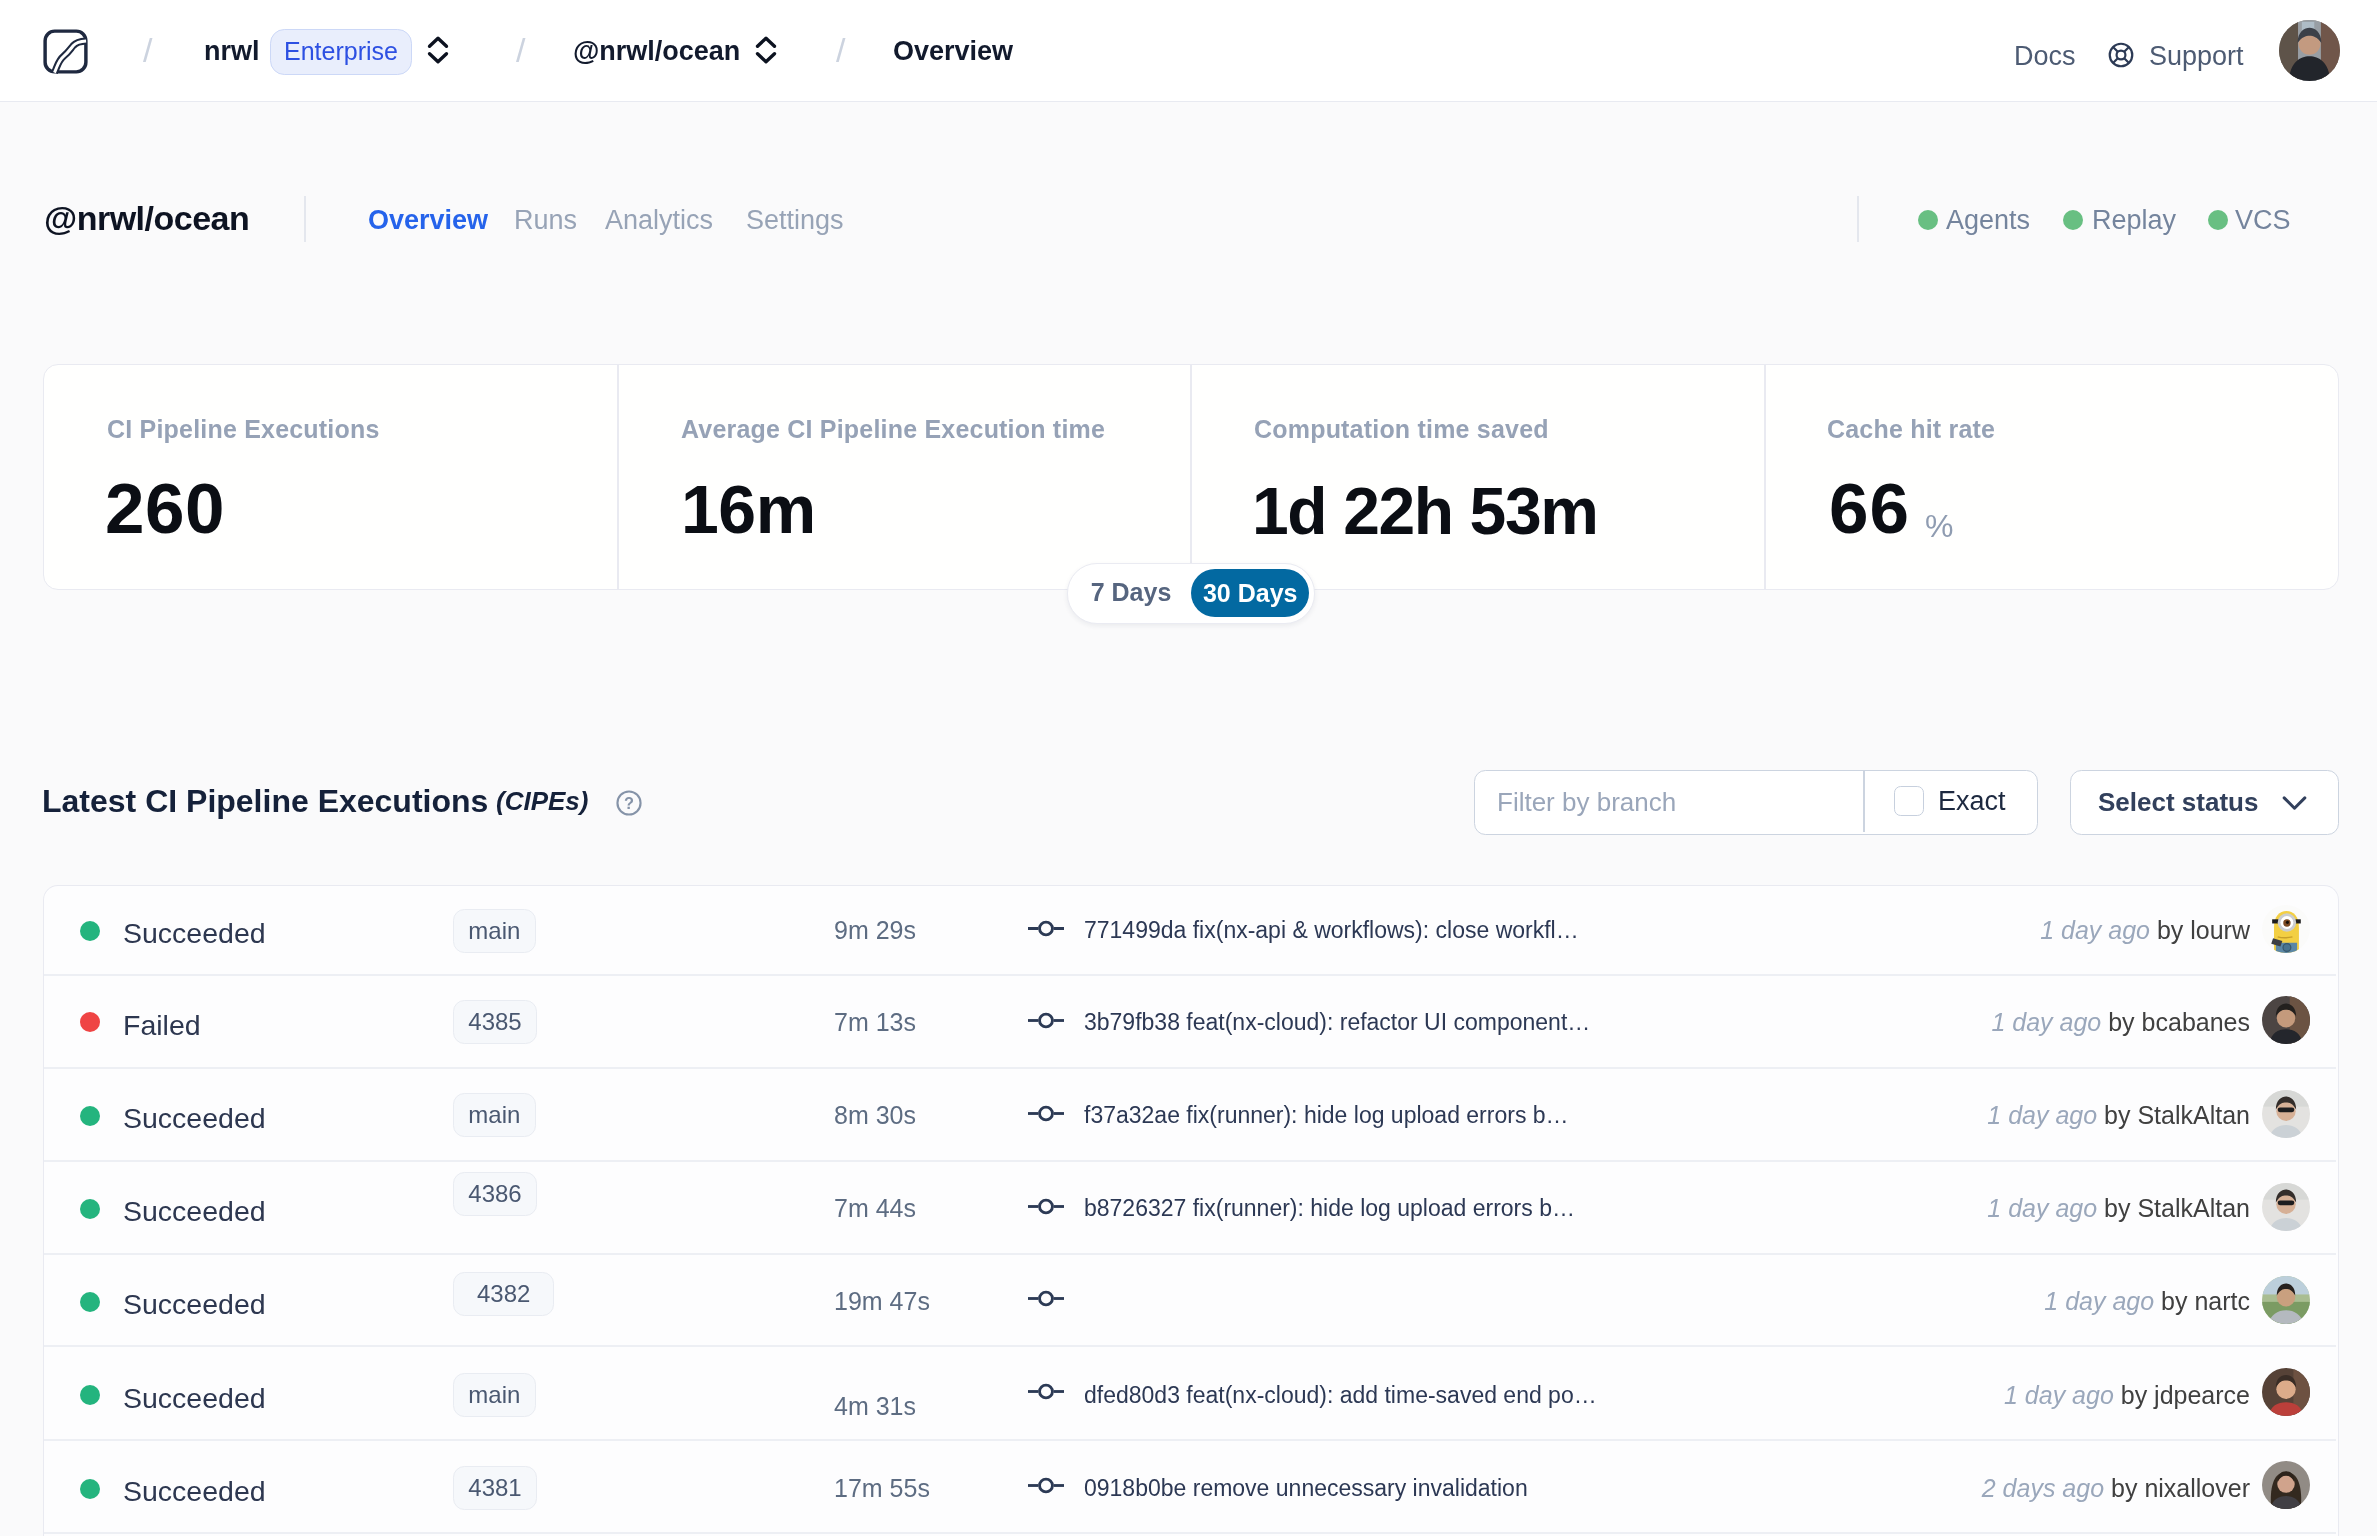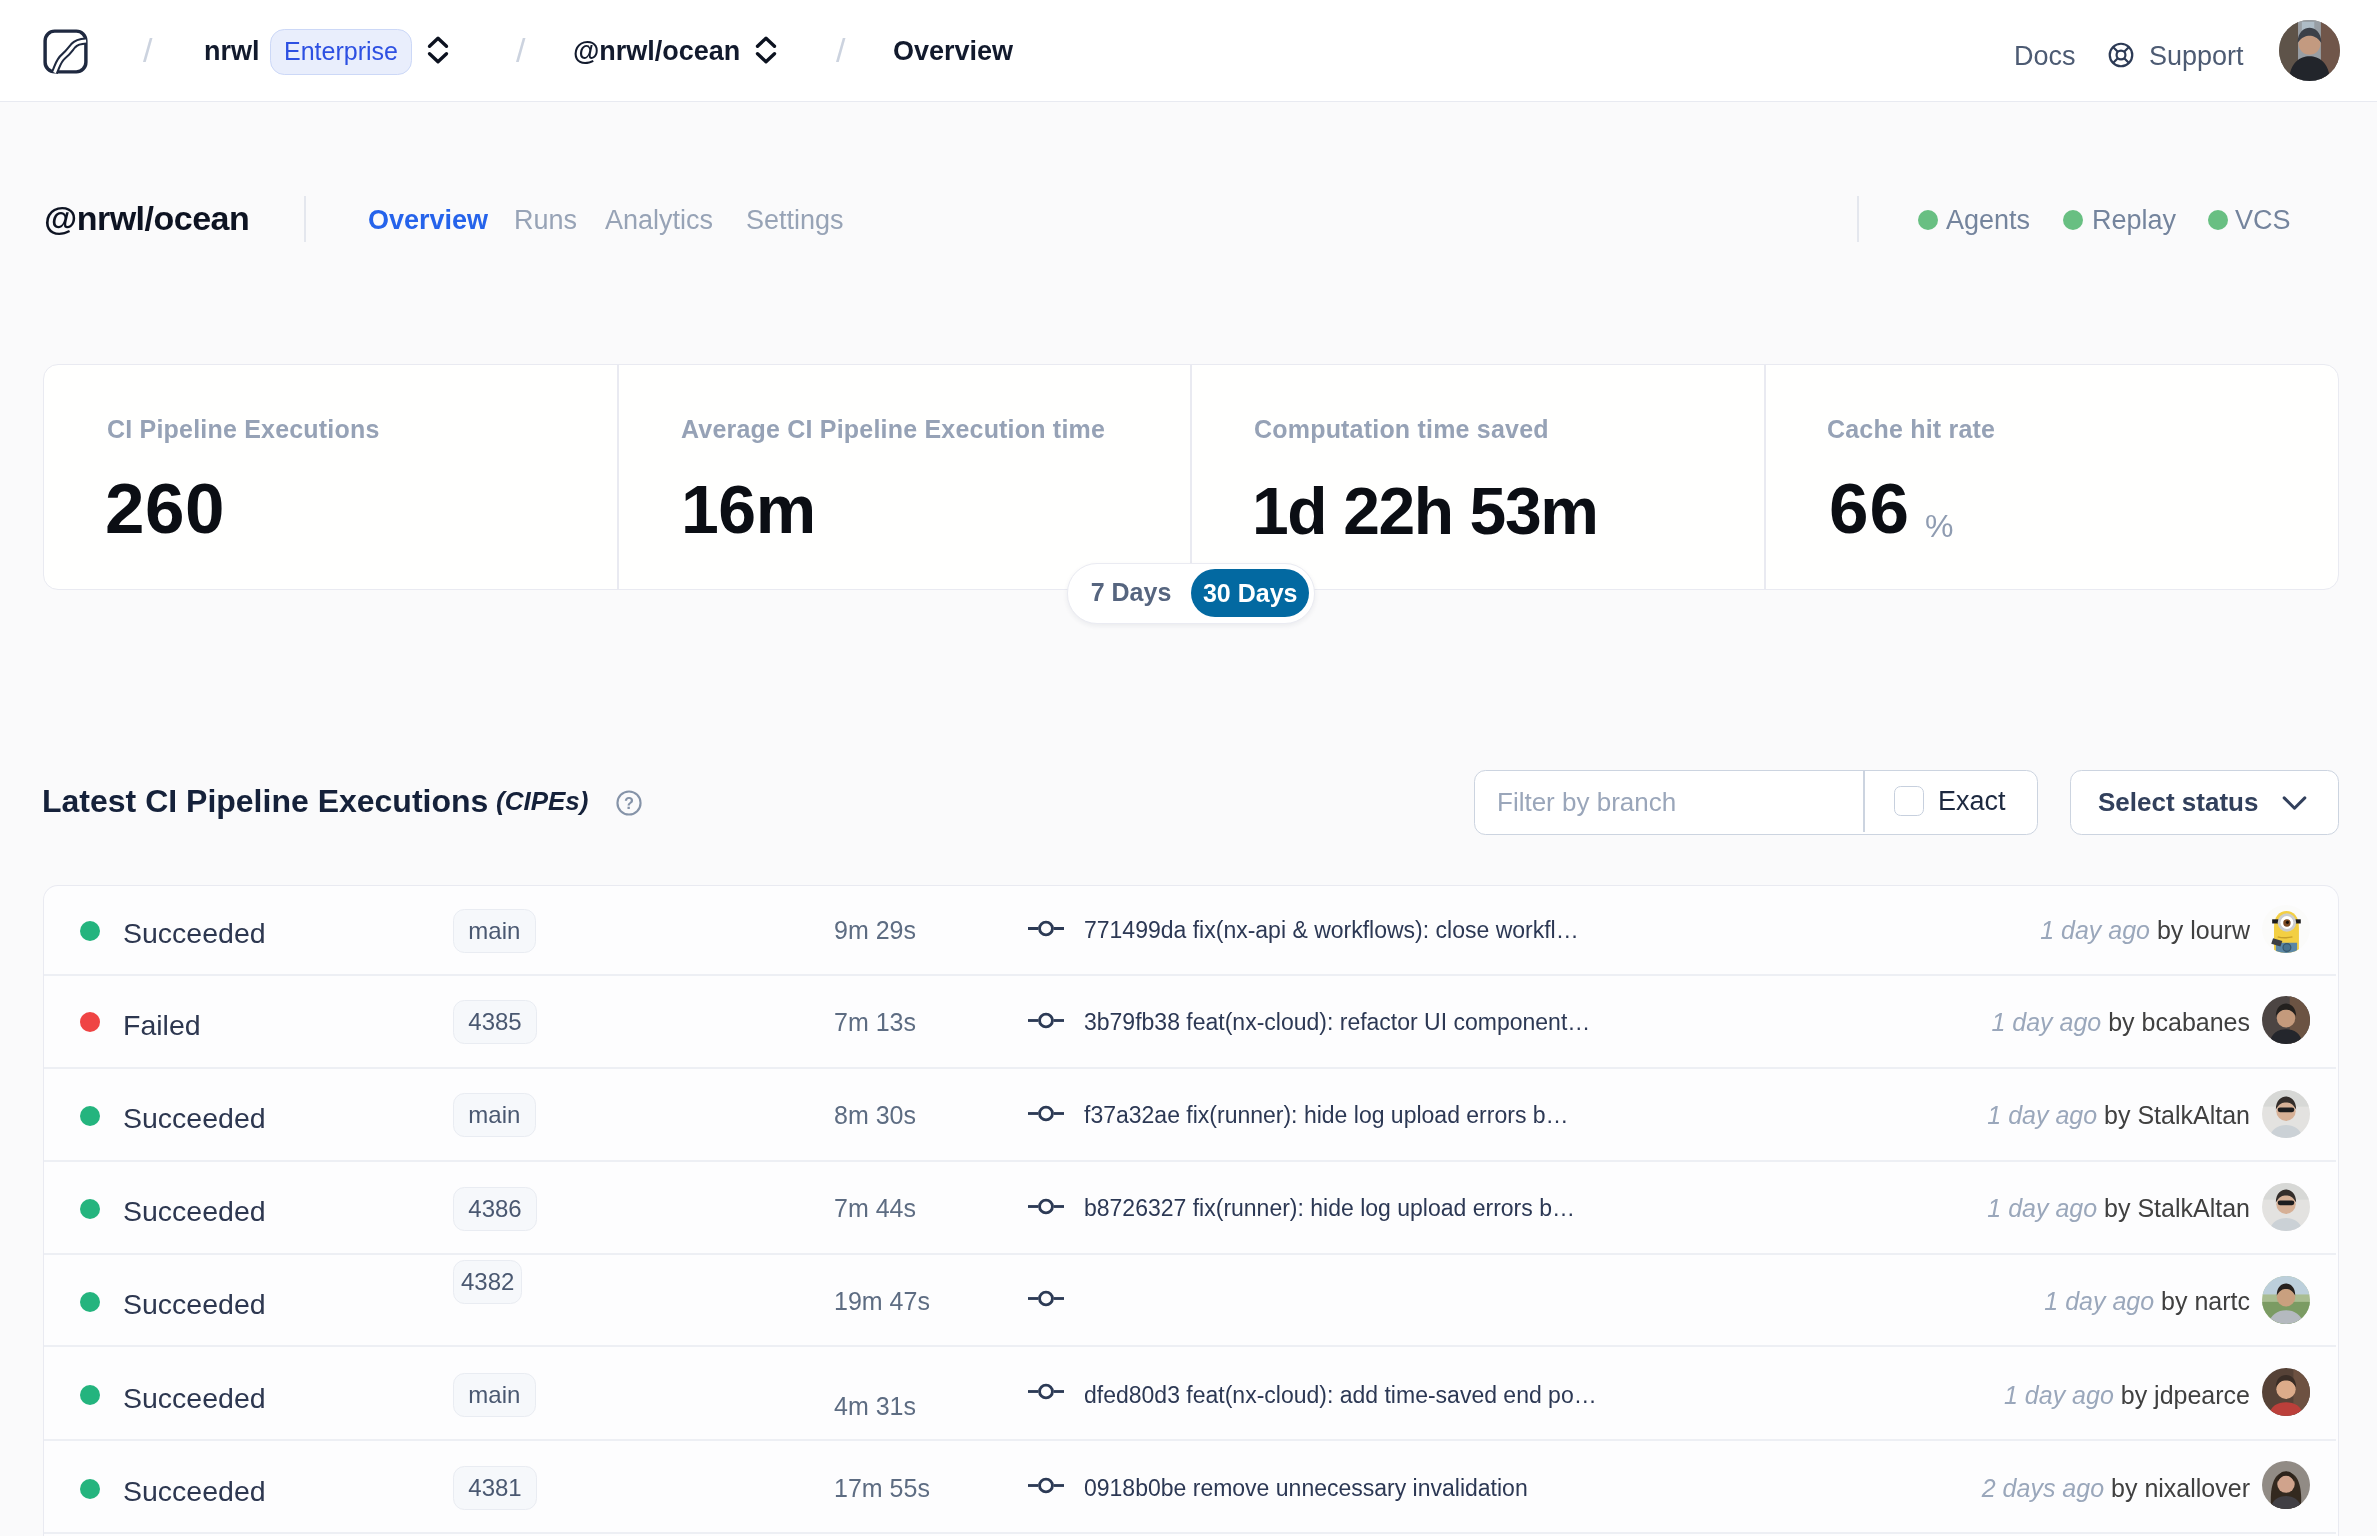--- a/index.html
+++ b/index.html
@@ -195,41 +195,41 @@
         <rect width="52" height="52" fill="#e3e2e0"></rect>
         <rect x="0" y="0" width="52" height="18" fill="#d7d8d6"></rect>
         <path d="M8 52 C10 42 18 38 26 38 C34 38 42 42 44 52 Z" fill="#cbd1d6"></path>
         <circle cx="26" cy="23" r="10.5" fill="#d6b096"></circle>
         <path d="M15 21 C15 11 21 7 26 7 C31 7 37 11 37 21 C33 14.5 30 13.5 26 13.5 C22 13.5 19 14.5 15 21 Z" fill="#332d2a"></path>
         <rect x="17" y="19" width="18" height="5" rx="2.5" fill="#1d1d1f"></rect>
       </svg></span>
 
   <span class="dot" style="left:36px;top:313px;background:#24b47e"></span>
   <span class="status" style="left:79px;top:309px">Succeeded</span>
-  <span class="bpill" style="top:301px;line-height:42px;padding:0 14.3px">4386</span>
+  <span class="bpill" style="top:286px;line-height:42px;padding:0 14.3px">4386</span>
   <span class="dur" style="top:308px">7m 44s</span>
   <svg class="abs" style="left:984px;top:311px" width="36" height="19" viewBox="0 0 38 20" fill="none" stroke="#2c3a55" stroke-width="3">
       <path d="M0 10 L11 10"></path>
       <circle cx="19" cy="10" r="6.8"></circle>
       <path d="M27 10 L38 10"></path>
     </svg>
   <span class="mono" style="top:309px">b8726327 fix(runner): hide log upload errors b…</span>
   <span class="when" style="top:308px"><span class="ago">1 day ago</span> <span class="by">by StalkAltan</span></span>
   <span class="avatar" style="top:297px"><svg width="48" height="48" viewBox="0 0 52 52">
         <rect width="52" height="52" fill="#e3e2e0"></rect>
         <rect x="0" y="0" width="52" height="18" fill="#d7d8d6"></rect>
         <path d="M8 52 C10 42 18 38 26 38 C34 38 42 42 44 52 Z" fill="#cbd1d6"></path>
         <circle cx="26" cy="23" r="10.5" fill="#d6b096"></circle>
         <path d="M15 21 C15 11 21 7 26 7 C31 7 37 11 37 21 C33 14.5 30 13.5 26 13.5 C22 13.5 19 14.5 15 21 Z" fill="#332d2a"></path>
         <rect x="17" y="19" width="18" height="5" rx="2.5" fill="#1d1d1f"></rect>
       </svg></span>
 
   <span class="dot" style="left:36px;top:406px;background:#24b47e"></span>
   <span class="status" style="left:79px;top:402px">Succeeded</span>
-  <span class="bpill" style="top:374px;line-height:42px;padding:0 7px">4382</span>
+  <span class="bpill" style="top:386px;line-height:42px;padding:0 23px">4382</span>
   <span class="dur" style="top:401px">19m 47s</span>
   <svg class="abs" style="left:984px;top:403px" width="36" height="19" viewBox="0 0 38 20" fill="none" stroke="#2c3a55" stroke-width="3">
       <path d="M0 10 L11 10"></path>
       <circle cx="19" cy="10" r="6.8"></circle>
       <path d="M27 10 L38 10"></path>
     </svg>
   <span class="when" style="top:401px"><span class="ago">1 day ago</span> <span class="by">by nartc</span></span>
   <span class="avatar" style="top:390px"><svg width="48" height="48" viewBox="0 0 52 52">
         <rect width="52" height="52" fill="#a9bd92"></rect>
         <rect x="0" y="0" width="52" height="20" fill="#bccfdb"></rect>

